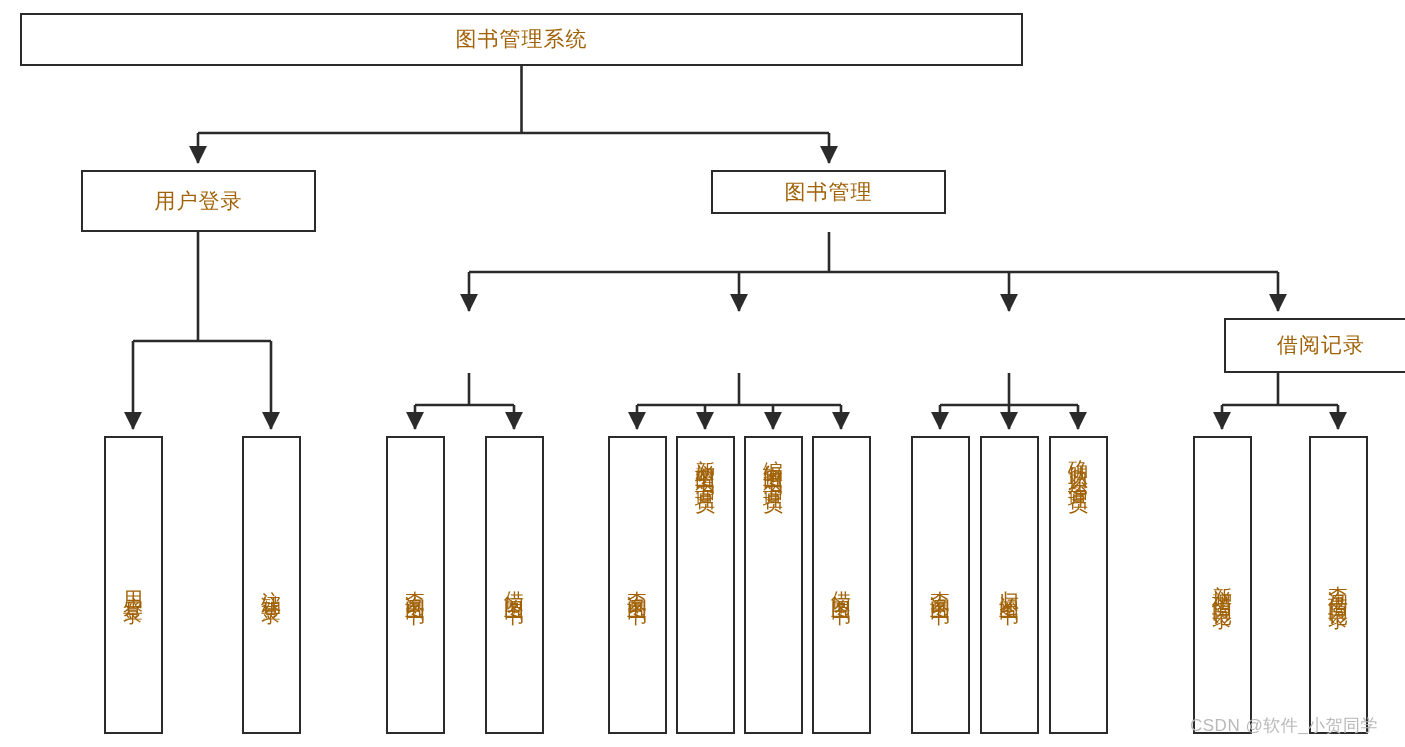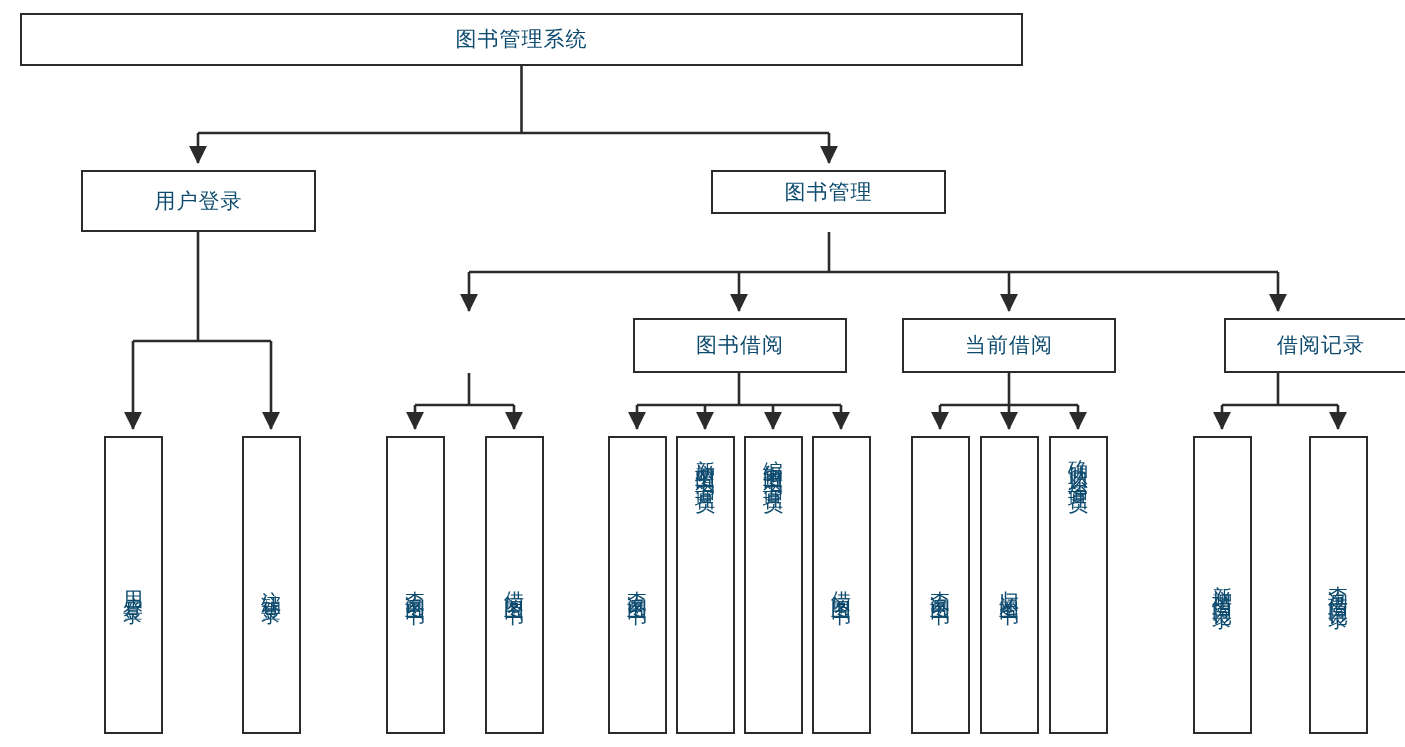--- a/index.html
+++ b/index.html
@@ -25,21 +25,21 @@
     height: 747px;
   }
   .node {
     position: absolute;
     box-sizing: border-box;
     background: #ffffff;
     border: 2px solid #2b2b2b;
     display: flex;
     align-items: center;
     justify-content: center;
-    color: #0c4a6e;
+    color: #a16207;
   }
   .node .label {
     display: block;
     text-align: center;
     line-height: 1.25;
   }
   .node.h .label {
     font-size: 21px;
     letter-spacing: 1px;
   }
@@ -127,26 +127,20 @@
     <span class="label">图书管理系统</span>
   </div>
 
   <div class="node h" style="left:81px; top:170px; width:235px; height:62px;">
     <span class="label">用户登录</span>
   </div>
   <div class="node h" style="left:711px; top:170px; width:235px; height:44px;">
     <span class="label">图书管理</span>
   </div>
 
-  <div class="node h" style="left:633px; top:318px; width:214px; height:55px;">
-    <span class="label">图书借阅</span>
-  </div>
-  <div class="node h" style="left:902px; top:318px; width:214px; height:55px;">
-    <span class="label">当前借阅</span>
-  </div>
   <div class="node h" style="left:1224px; top:318px; width:194px; height:55px;">
     <span class="label">借阅记录</span>
   </div>
 
   <div class="node v leaf-center" style="left:104px; top:436px; width:59px; height:298px;">
     <span class="label">用户登录</span>
   </div>
   <div class="node v leaf-center" style="left:242px; top:436px; width:59px; height:298px;">
     <span class="label">注销登录</span>
   </div>
@@ -181,14 +175,15 @@
     <span class="label">确认归还（管理员）</span>
   </div>
 
   <div class="node v leaf-center" style="left:1193px; top:436px; width:59px; height:298px;">
     <span class="label">新增借阅记录</span>
   </div>
   <div class="node v leaf-center" style="left:1309px; top:436px; width:59px; height:298px;">
     <span class="label">查询借阅记录</span>
   </div>
 
+  <div class="watermark" style="left:1190px; top:714px;">CSDN @软件_小贺同学</div>
 
 </div>
 
 </body></html>

